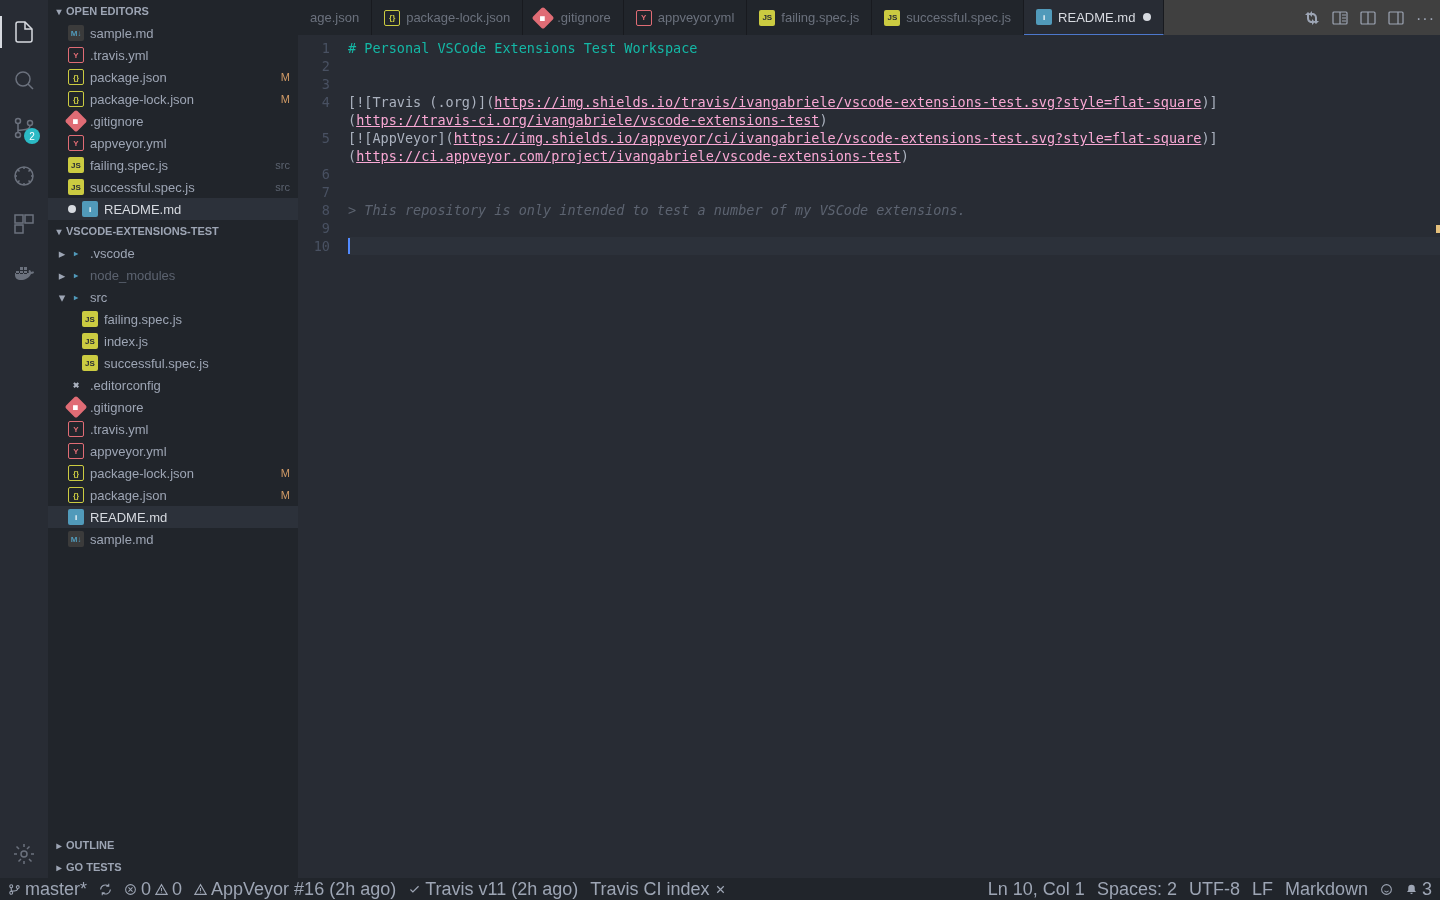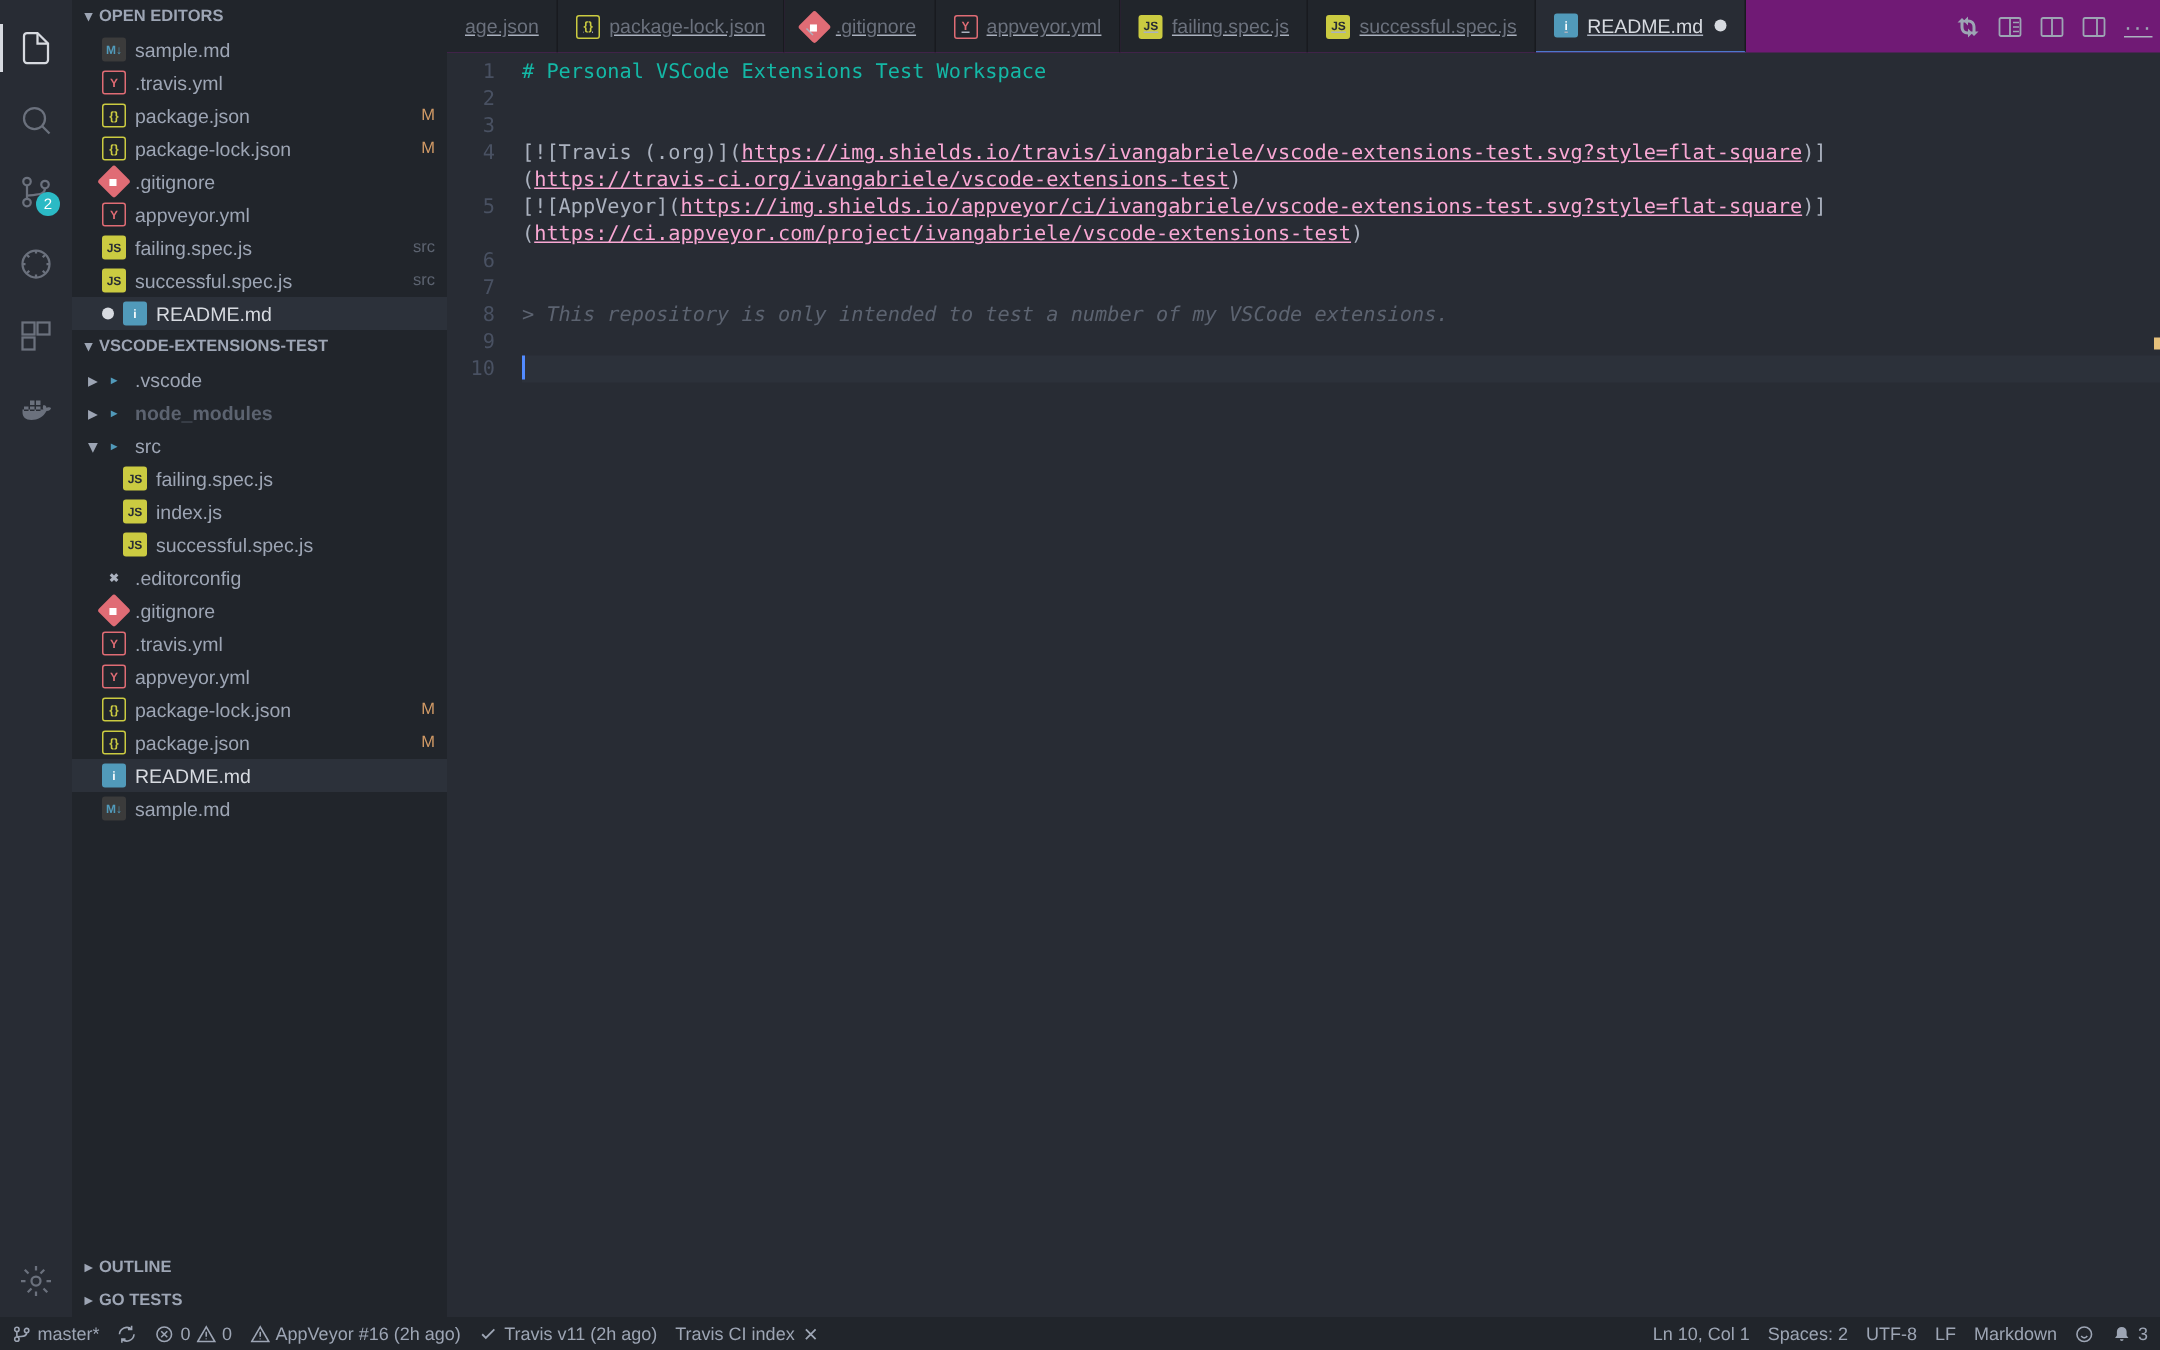--- a/index.html
+++ b/index.html
@@ -75,30 +75,29 @@
 .tree-row.sel { background: #2c313a; color: #d7dae0; }
 .tree-row .file-icon {
   width: 16px; height: 16px; margin-right: 6px;
   display: inline-flex; align-items: center; justify-content: center;
   font-size: 8px; font-weight: 700; border-radius: 2px;
 }
 .tree-row .label { flex: 1; white-space: nowrap; overflow: hidden; text-overflow: ellipsis; }
 .tree-row .hint { color: #5c6370; font-size: 11px; margin-left: 4px; }
 .tree-row .status { color: #d19a66; font-size: 11px; margin-left: 4px; }
 .tree-row .dirty-dot { width: 8px; height: 8px; border-radius: 50%; background: #d7dae0; margin-right: 6px; }
-.tree-row.dim .label { color: #5c6370; font-weight: bold; }
+.tree-row.dim .label { color: #5c6370; }
 .tree-row.depth1 { padding-left: 34px; }
 .sidebar-bottom { margin-top: auto; }
 
 .editor-area { flex: 1; display: flex; flex-direction: column; background: #282c34; min-width: 0; }
 .tab-bar {
   height: 35px; display: flex; align-items: stretch;
-  background: #701a75;
+  background: #404040;
   overflow: hidden;
-  text-decoration: underline;
 }
 .tab {
   display: flex; align-items: center;
   padding: 0 12px;
   color: #6b717d;
   background: #21252b;
   cursor: pointer;
   font-size: 13px;
   white-space: nowrap;
   border-right: 1px solid #181a1f;
@@ -125,21 +124,21 @@
 .cursor {
   display: inline-block; width: 2px; height: 16px; background: #528bff; vertical-align: middle; margin-top: -2px;
 }
 .minimap-mark {
   position: absolute; right: 0; top: 190px; width: 4px; height: 8px; background: #e5c07b;
 }
 
 .status-bar {
   height: 22px; background: #21252b; color: #9da5b4;
   display: flex; align-items: center;
-  font-size: 12px;
+  font-size: 18px;
   padding: 0 8px;
 }
 .status-left, .status-right { display: flex; align-items: center; gap: 12px; }
 .status-right { margin-left: auto; }
 .status-item { display: flex; align-items: center; gap: 4px; cursor: pointer; }
 .status-item svg { width: 13px; height: 13px; }
 
 .fi-md    { background: #3b3b3b; color: #519aba; }
 .fi-yml   { border: 1px solid #e06c75; color: #e06c75; background: transparent; }
 .fi-json  { border: 1px solid #cbcb41; color: #cbcb41; background: transparent; }

